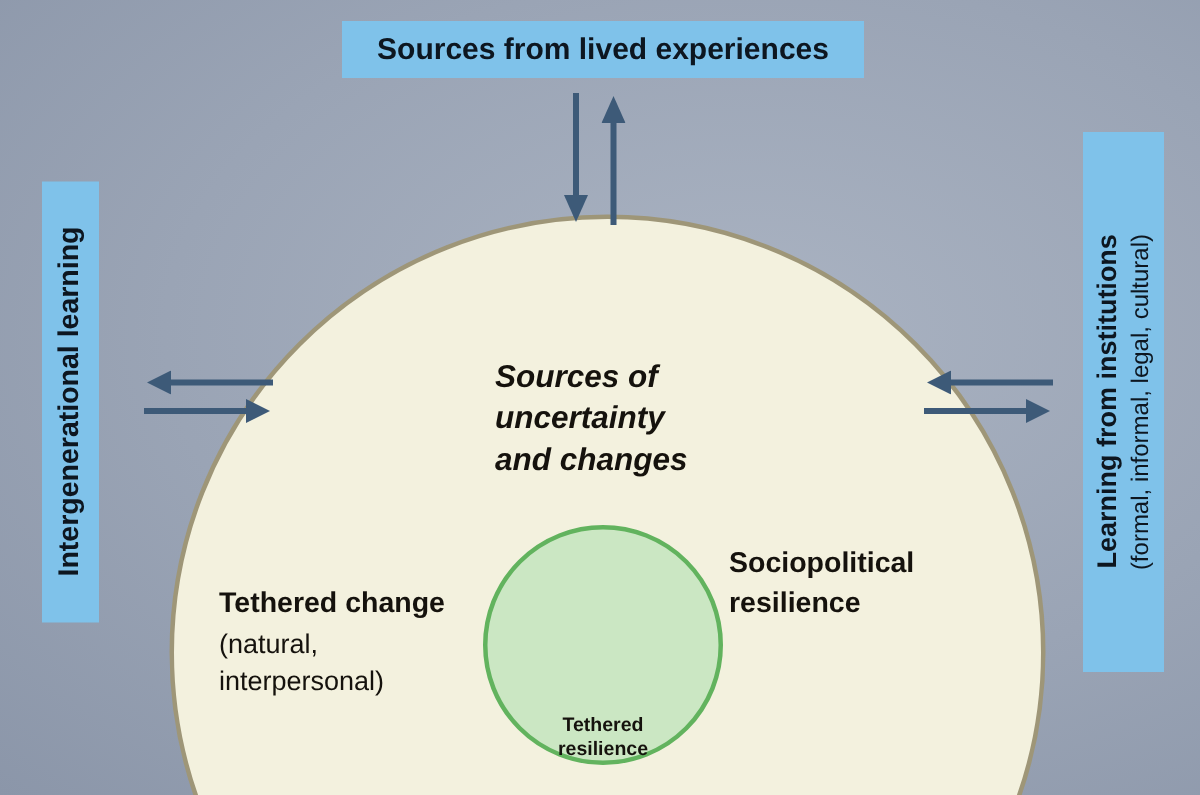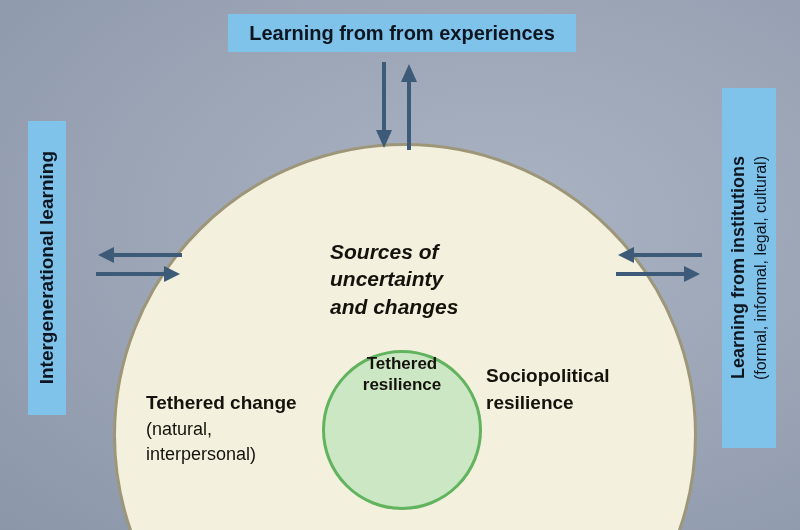--- a/index.html
+++ b/index.html
@@ -35,23 +35,23 @@
   }
   
   .center-circle{
     position:absolute;
     left:322px;top:350px;
     width:160px;height:160px;
     border-radius:50%;
     background:var(--center-fill);
     border:3px solid var(--center-border);
     box-sizing:border-box;
-    display:flex;align-items:flex-start;justify-content:center;
+    display:flex;align-items:flex-end;justify-content:center;
     text-align:center;
-    font-weight:bold;font-size:17px;line-height:1.25;
+    font-weight:bold;font-size:13px;line-height:1.25;
     color:var(--text);
   }
   
   .label-box{
     position:absolute;
     background:var(--label-box);
     color:var(--label-text);
     display:flex;align-items:center;justify-content:center;
   }
   .label-top{
@@ -90,21 +90,21 @@
   .arrow-head{fill:var(--arrow);stroke:none;}
 </style>
 </head>
 <body>
 
 <div class="stage">
 
   <div class="big-circle"></div>
 
   <div class="label-box label-top">
-    <span>Learning from from experiences</span>
+    <span>Sources from lived experiences</span>
   </div>
 
   <div class="label-box label-left">
     <div class="vtext">
       <span class="v-bold" style="font-size:19px">Intergenerational learning</span>
     </div>
   </div>
 
   <div class="label-box label-right">
     <div class="vtext">

